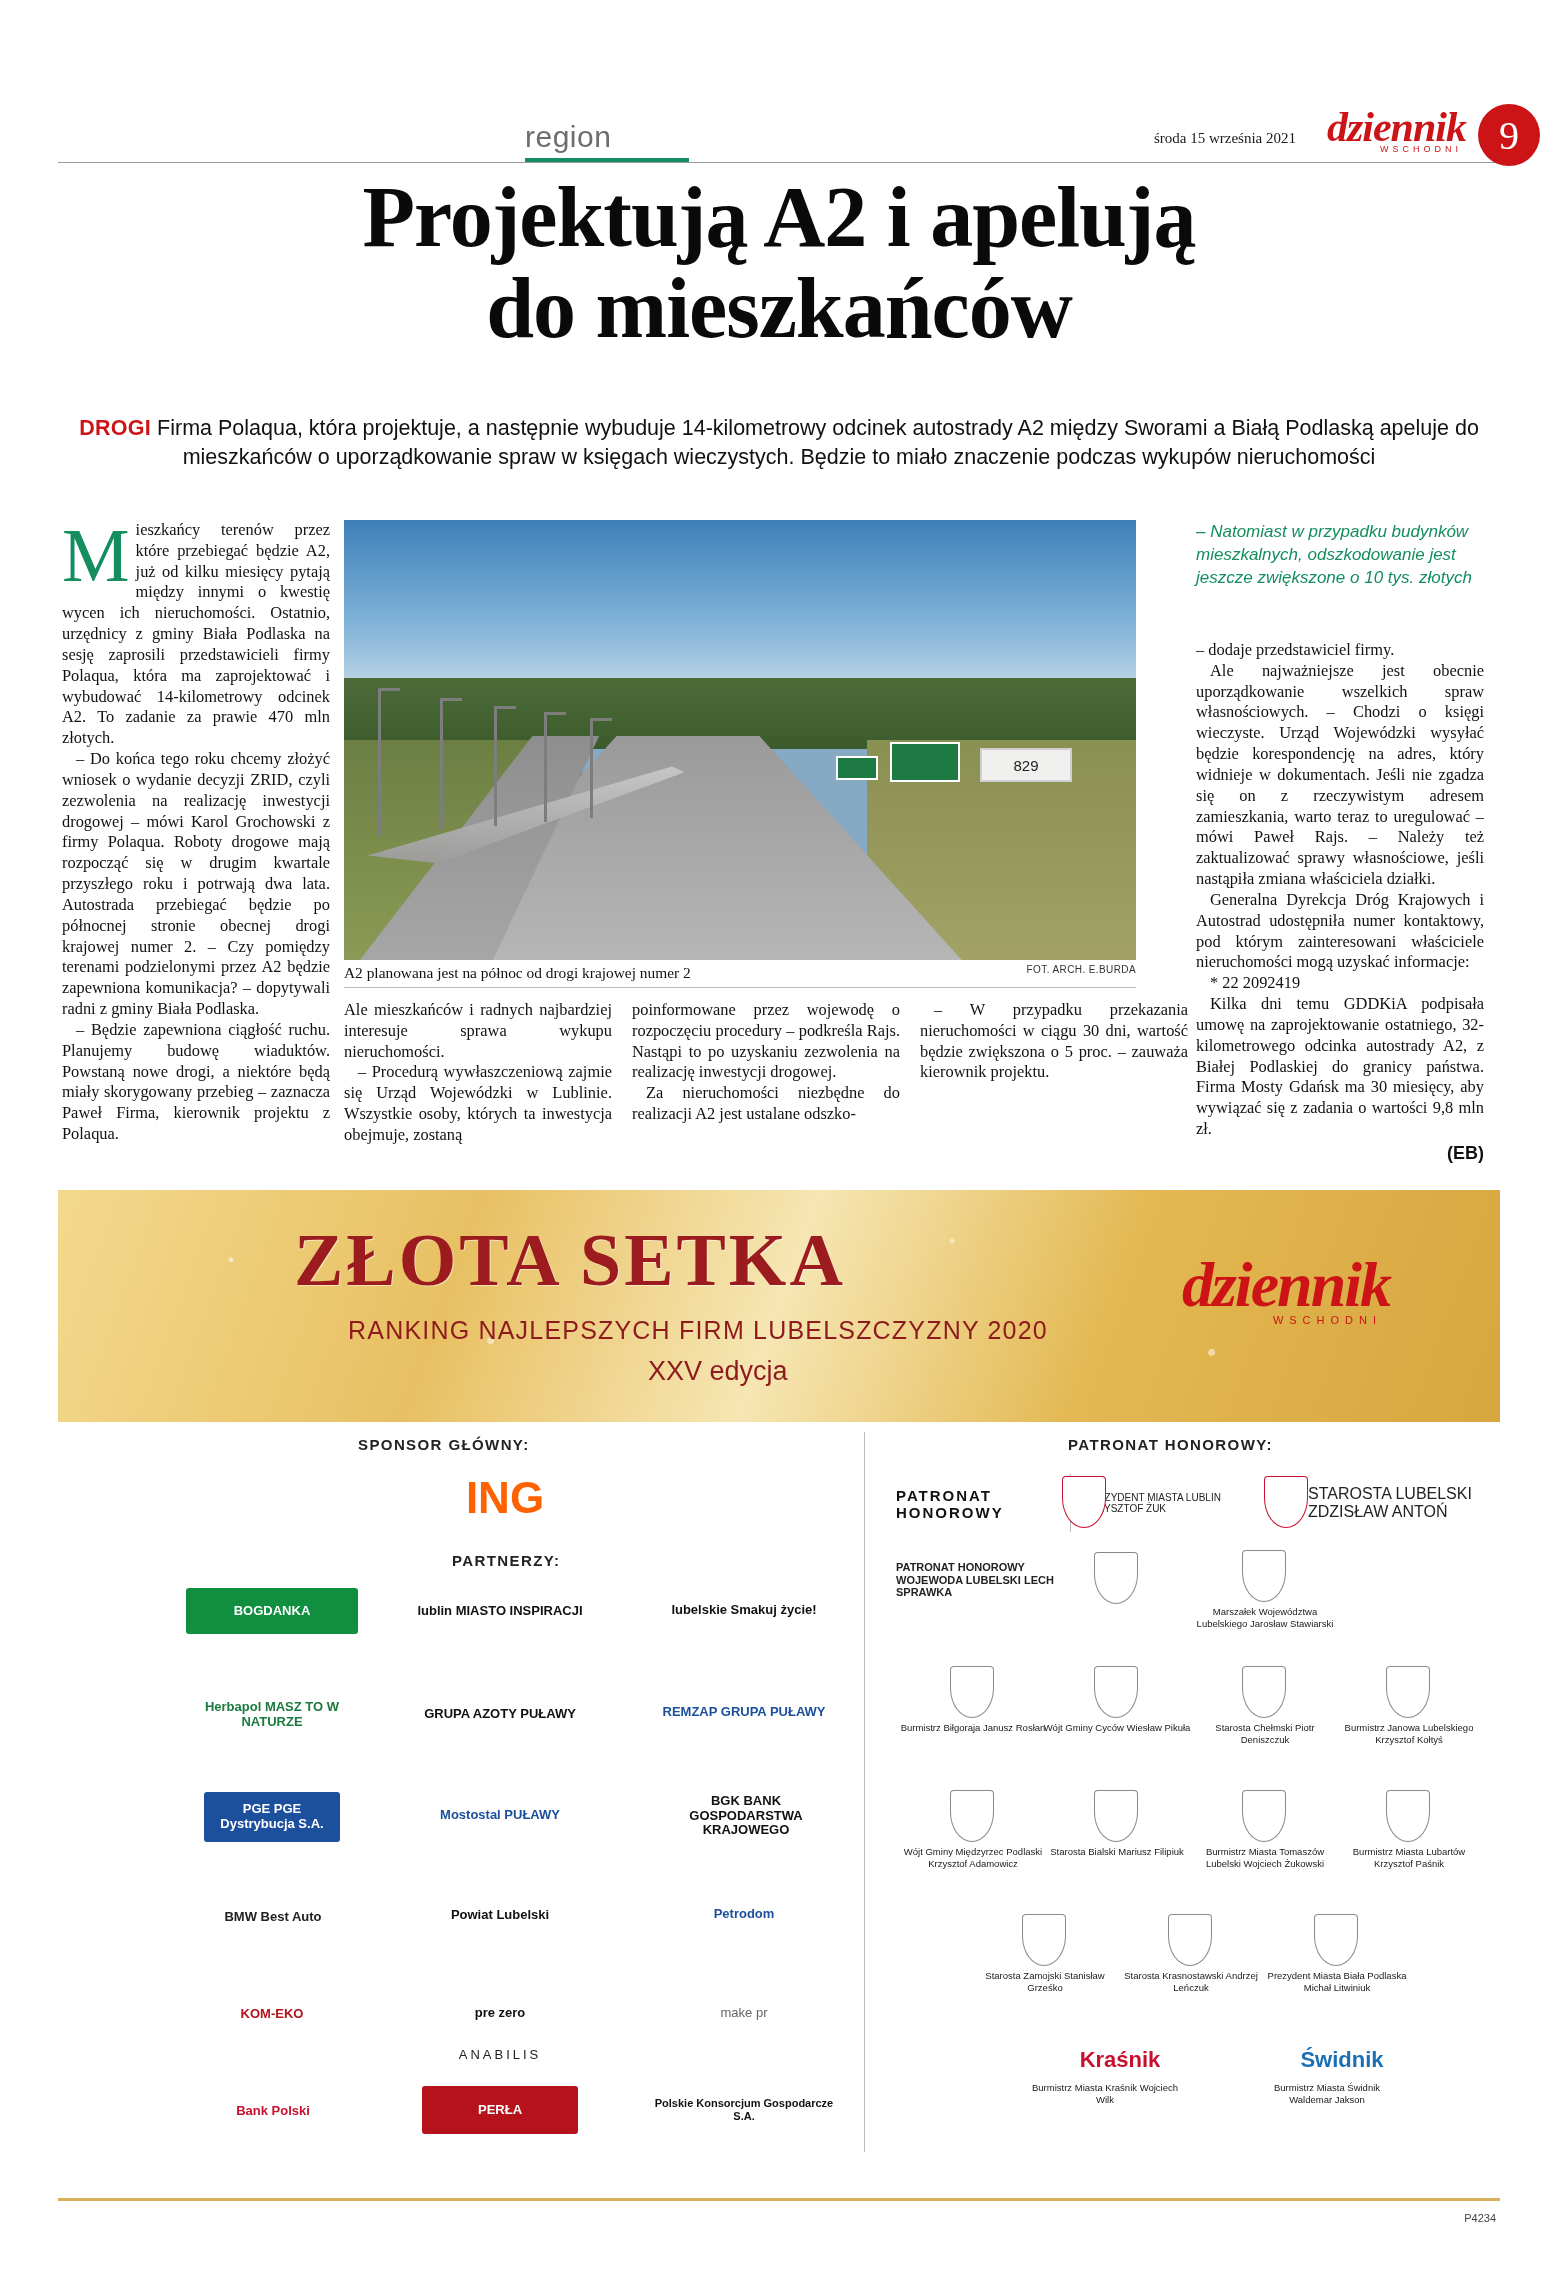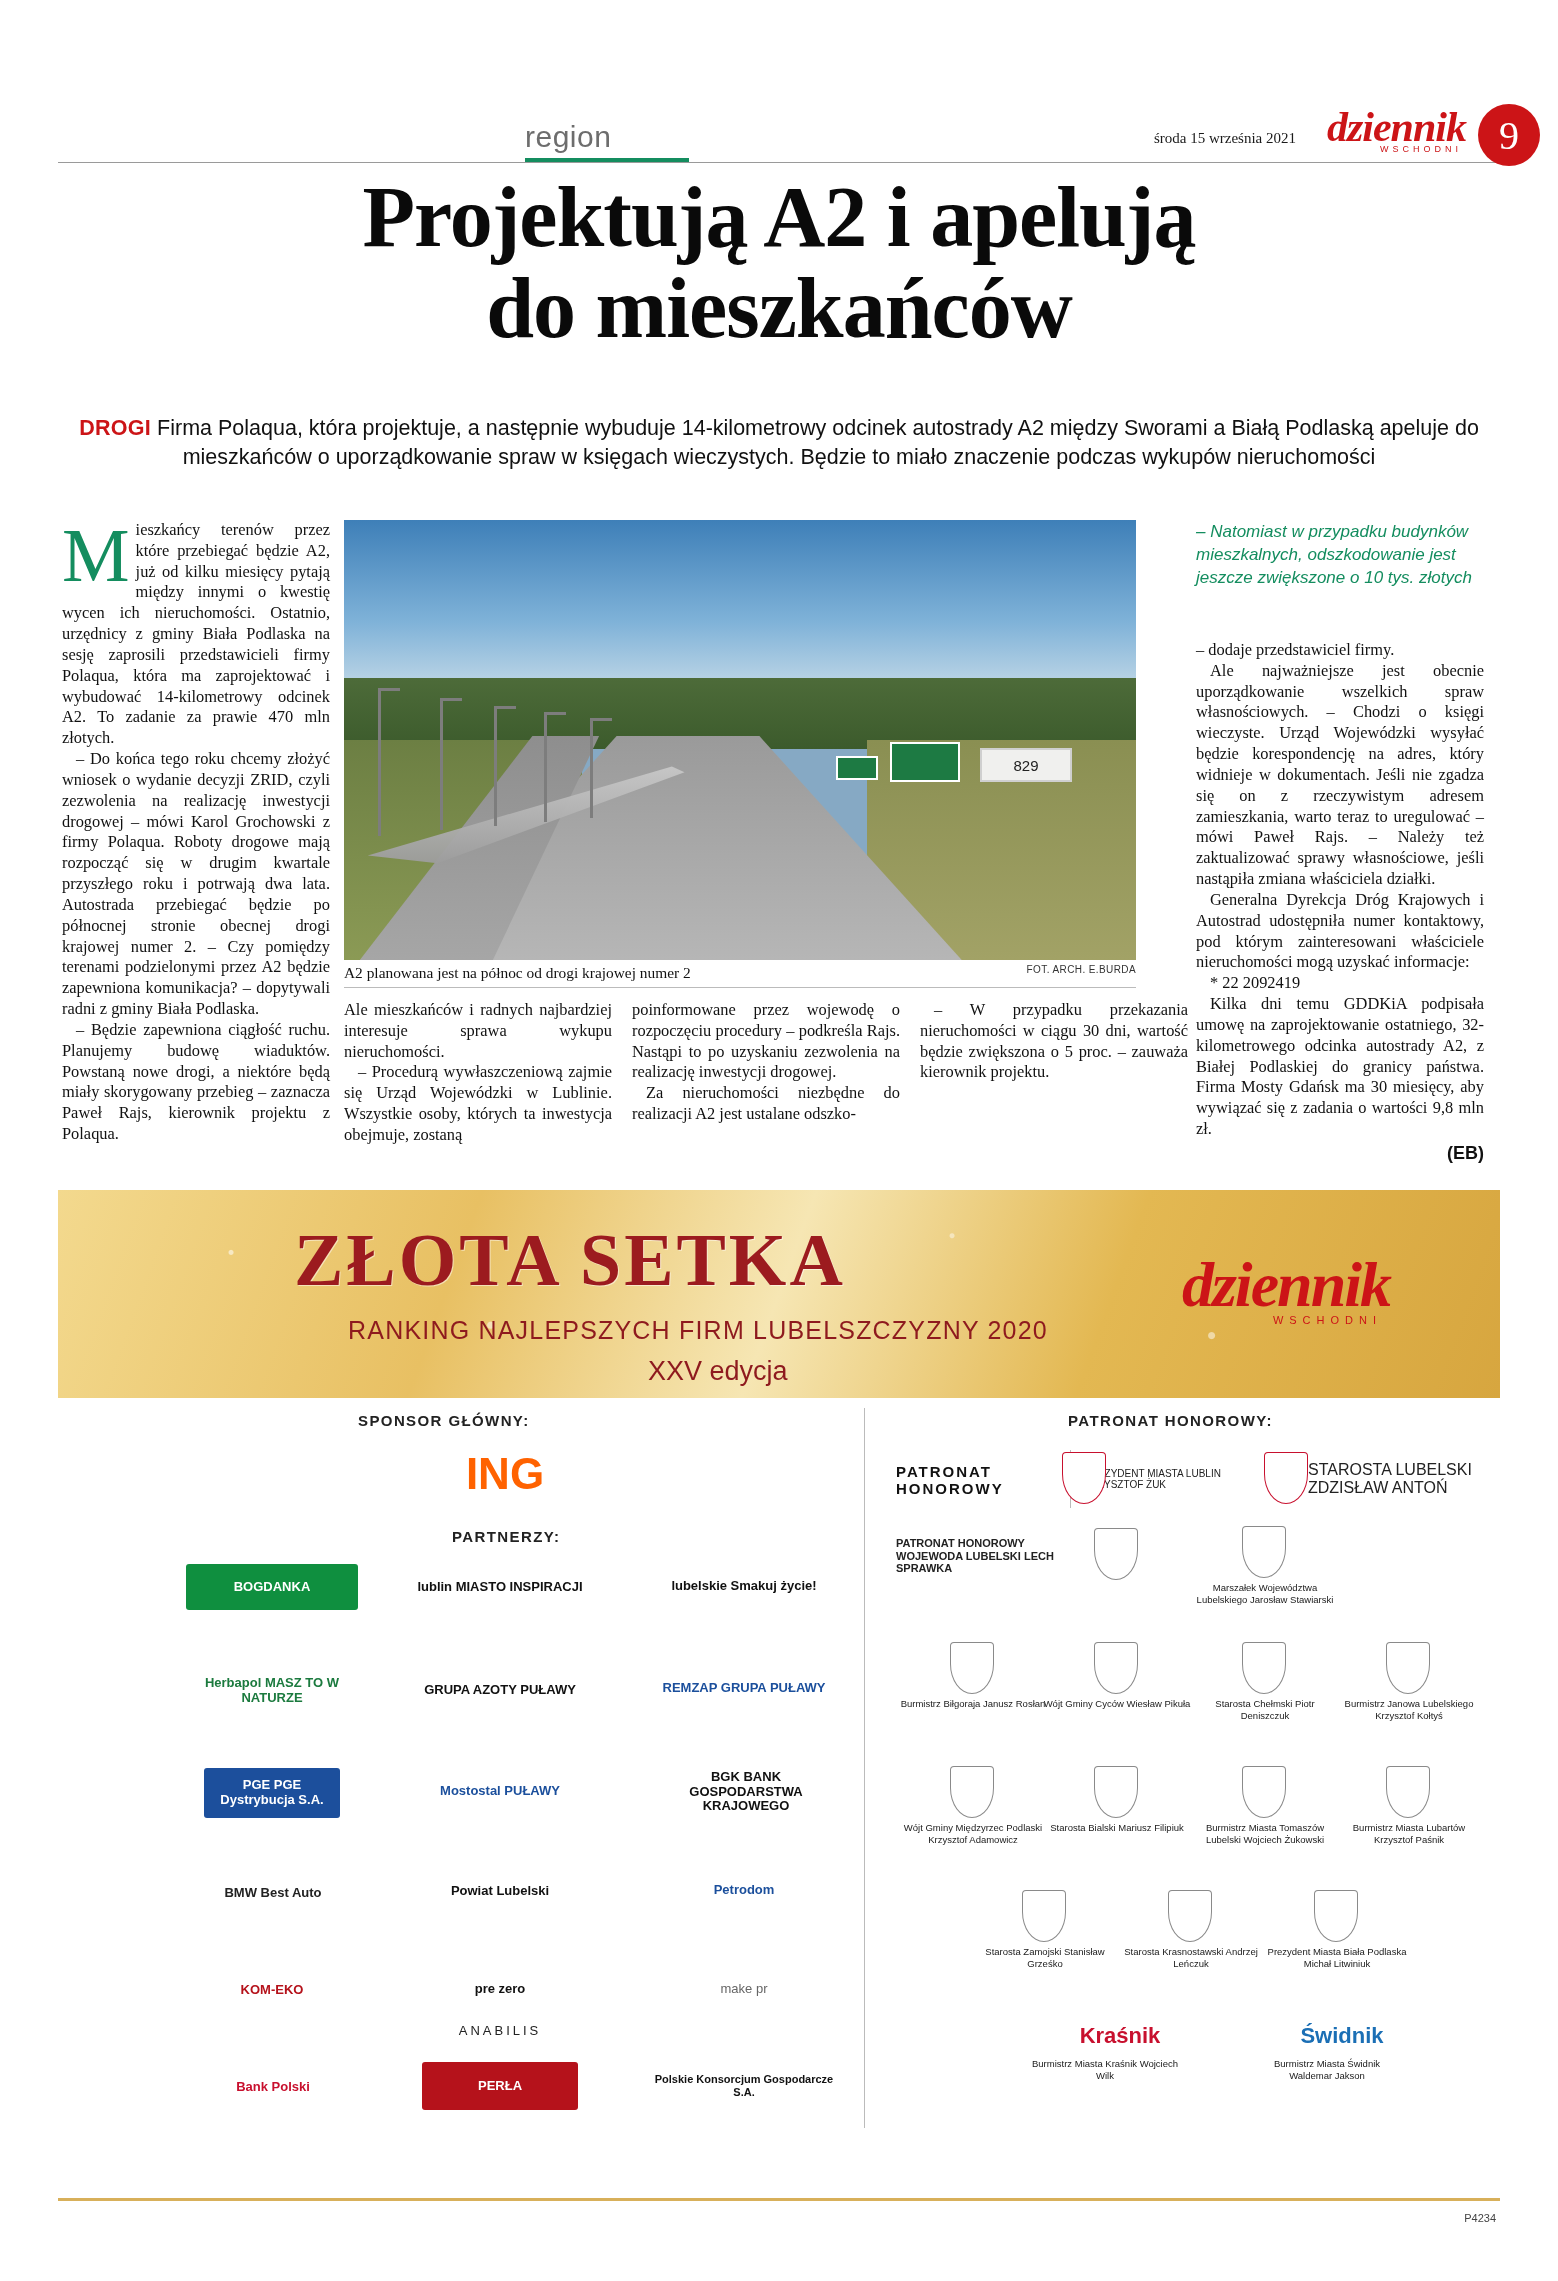--- a/index.html
+++ b/index.html
@@ -225,21 +225,21 @@
 
   
   .ad {
     position: absolute;
     left: 58px; top: 1190px; width: 1442px; height: 1040px;
     background: #fff;
     border: 0;
   }
   .ad-banner {
     position: relative;
-    width: 100%; height: 208px;
+    width: 100%; height: 232px;
     background:
       radial-gradient(circle at 12% 30%, rgba(255,255,255,.55) 0 2px, transparent 3px),
       radial-gradient(circle at 30% 65%, rgba(255,255,255,.5) 0 3px, transparent 4px),
       radial-gradient(circle at 62% 22%, rgba(255,255,255,.45) 0 2px, transparent 3px),
       radial-gradient(circle at 80% 70%, rgba(255,255,255,.5) 0 3px, transparent 4px),
       linear-gradient(110deg, #f3d98e 0%, #e8c063 28%, #f6e6b3 50%, #e3b852 72%, #d7a63f 100%);
     overflow: hidden;
   }
   .ad-title {
     position: absolute; left: 236px; top: 28px;
@@ -343,21 +343,21 @@
   </div>
 
   <div class="lead">
     <span class="kicker">DROGI</span>
     <span>Firma Polaqua, która projektuje, a następnie wybuduje 14-kilometrowy odcinek autostrady A2 między Sworami a Białą Podlaską apeluje do mieszkańców o uporządkowanie spraw w księgach wieczystych. Będzie to miało znaczenie podczas wykupów nieruchomości</span>
   </div>
 
   <div class="col" id="col1">
     <p class="first"><span class="dropcap">M</span><span>ieszkańcy terenów przez które przebiegać będzie A2, już od kilku miesięcy pytają między innymi o kwestię wycen ich nieruchomości. Ostatnio, urzędnicy z gminy Biała Podlaska na sesję zaprosili przedstawicieli firmy Polaqua, która ma zaprojektować i wybudować 14-kilometrowy odcinek A2. To zadanie za prawie 470 mln złotych.</span></p>
     <p>– Do końca tego roku chcemy złożyć wniosek o wydanie decyzji ZRID, czyli zezwolenia na realizację inwestycji drogowej – mówi Karol Grochowski z firmy Polaqua. Roboty drogowe mają rozpocząć się w drugim kwartale przyszłego roku i potrwają dwa lata. Autostrada przebiegać będzie po północnej stronie obecnej drogi krajowej numer 2. – Czy pomiędzy terenami podzielonymi przez A2 będzie zapewniona komunikacja? – dopytywali radni z gminy Biała Podlaska.</p>
-    <p>– Będzie zapewniona ciągłość ruchu. Planujemy budowę wiaduktów. Powstaną nowe drogi, a niektóre będą miały skorygowany przebieg – zaznacza Paweł Rajs, kierownik projektu z Polaqua.</p>
+    <p>– Będzie zapewniona ciągłość ruchu. Planujemy budowę wiaduktów. Powstaną nowe drogi, a niektóre będą miały skorygowany przebieg – zaznacza Paweł Firma, kierownik projektu z Polaqua.</p>
   </div>
 
   <div class="photo">
     <div class="sky"></div>
     <div class="treeline"></div>
     <div class="field-l"></div>
     <div class="field-r"></div>
     <div class="road"></div>
     <div class="road2"></div>
     <div class="barrier"></div>

